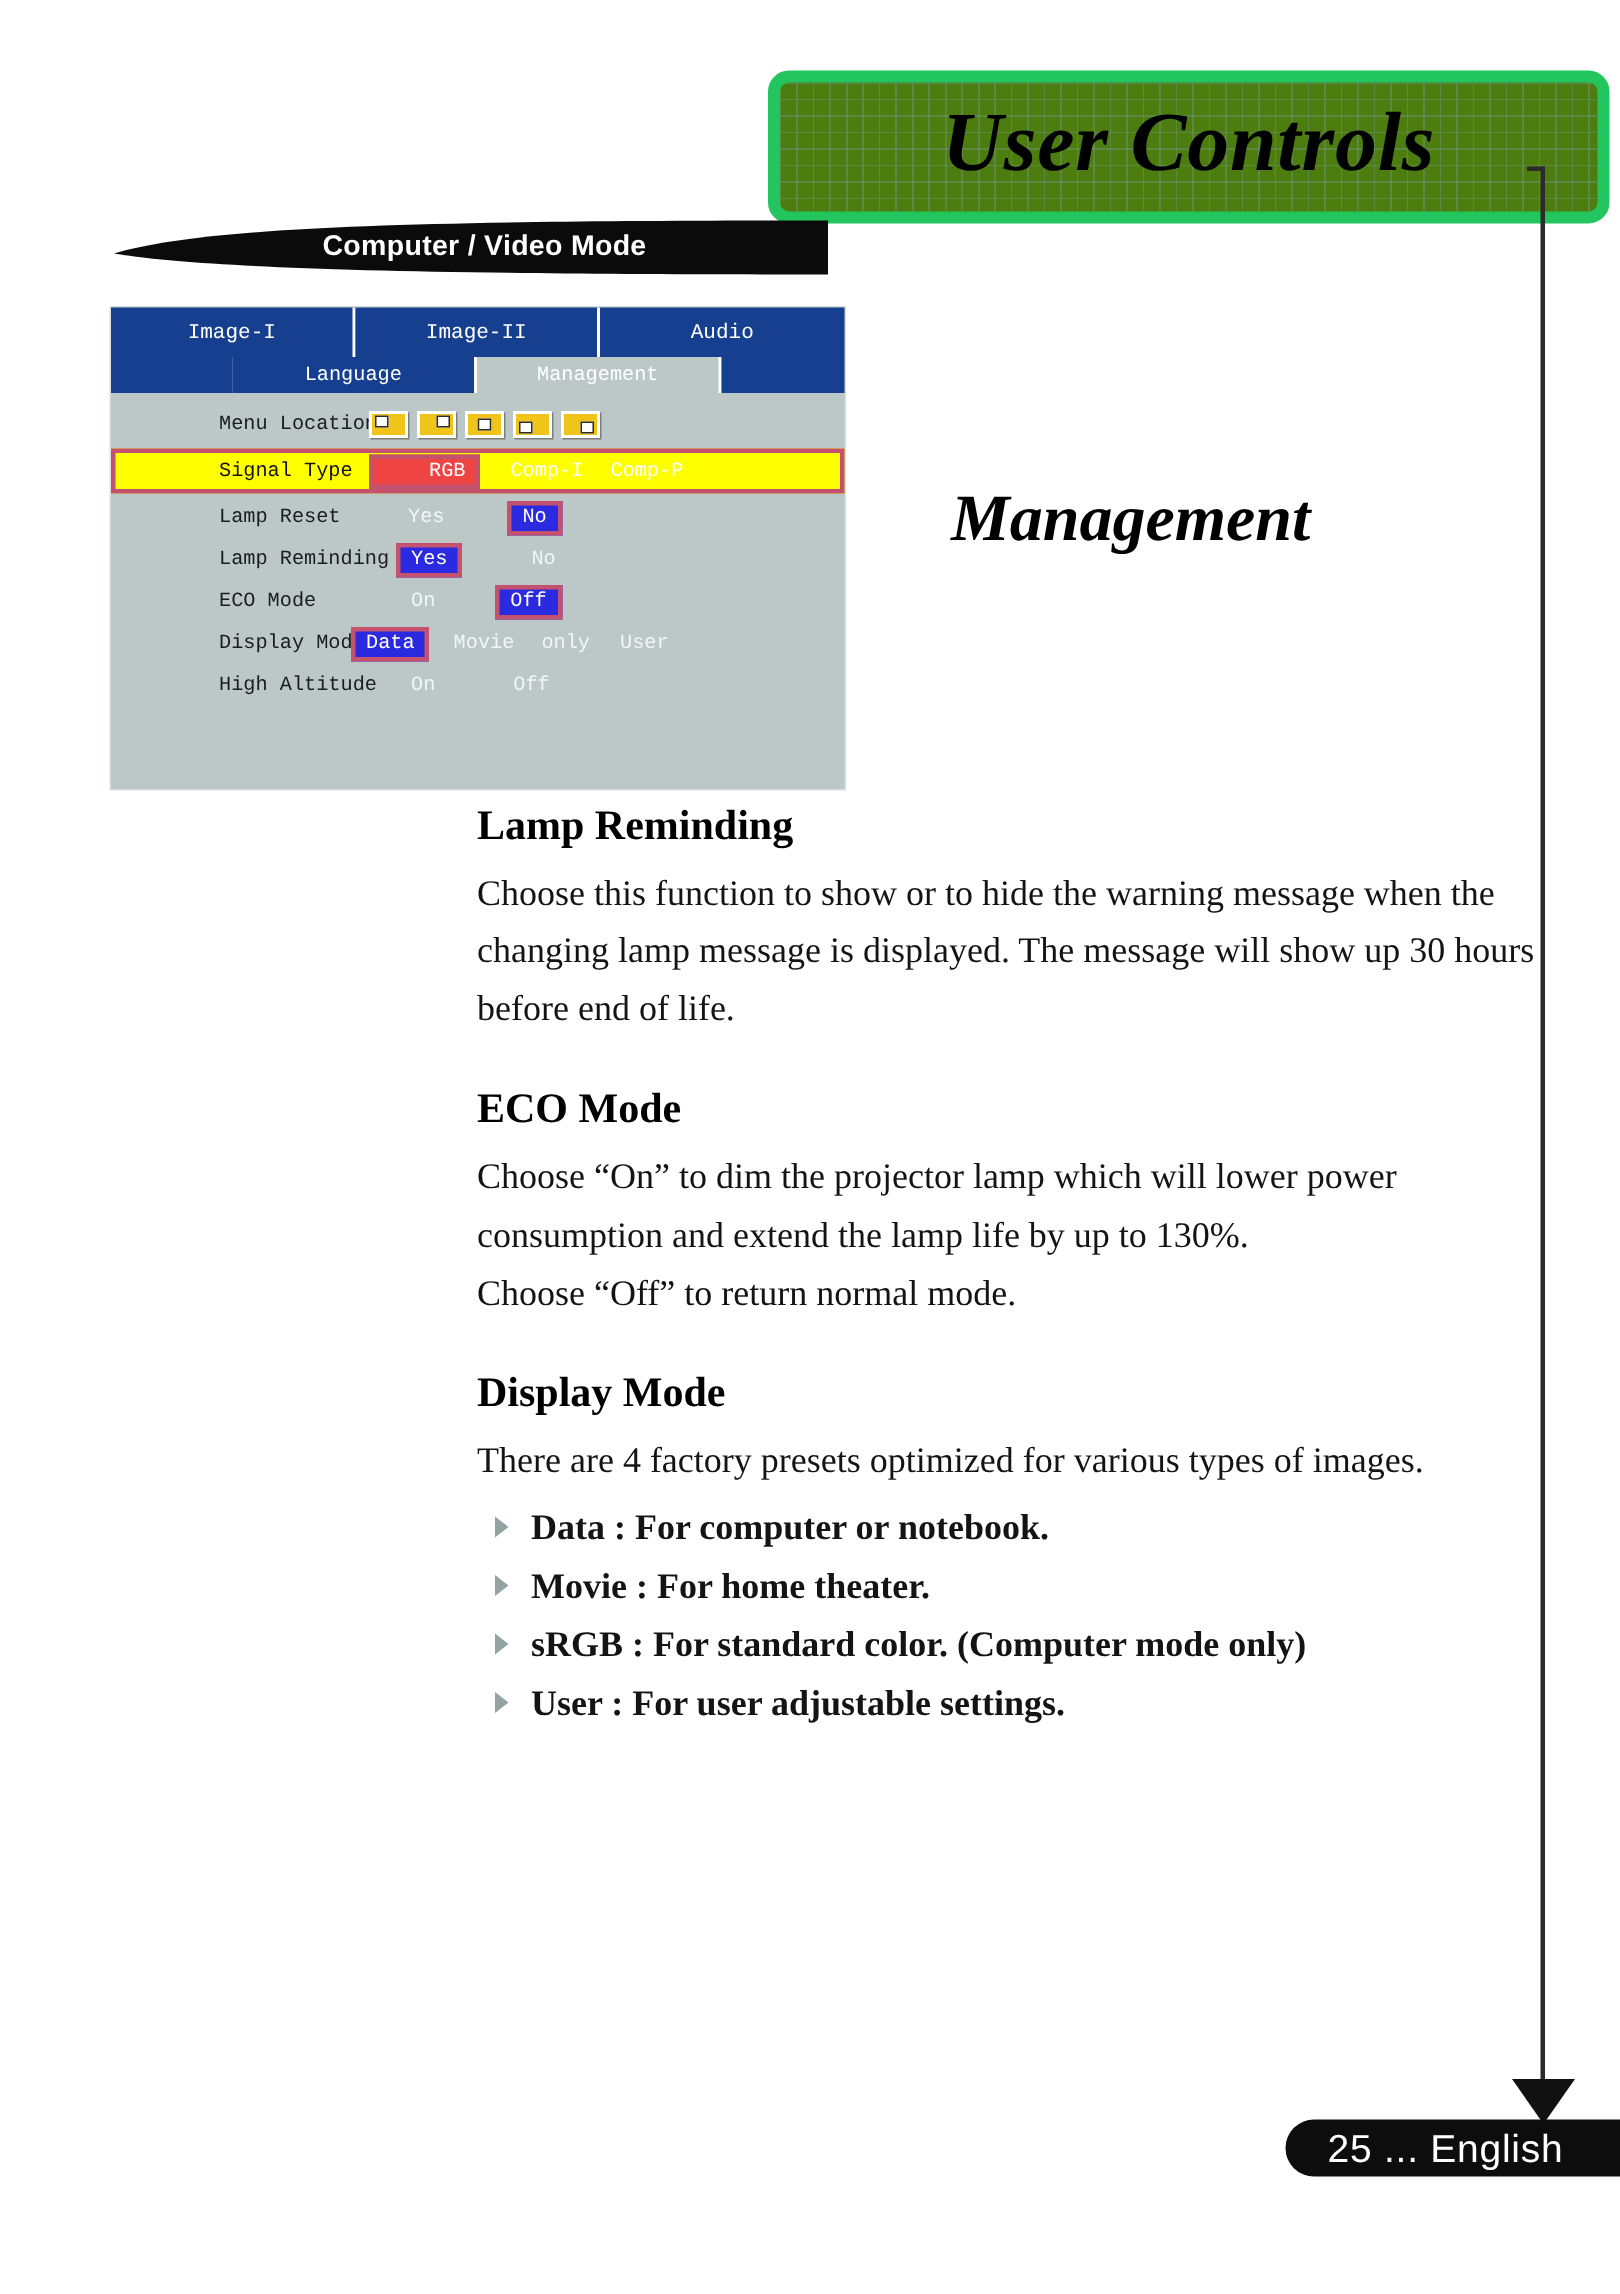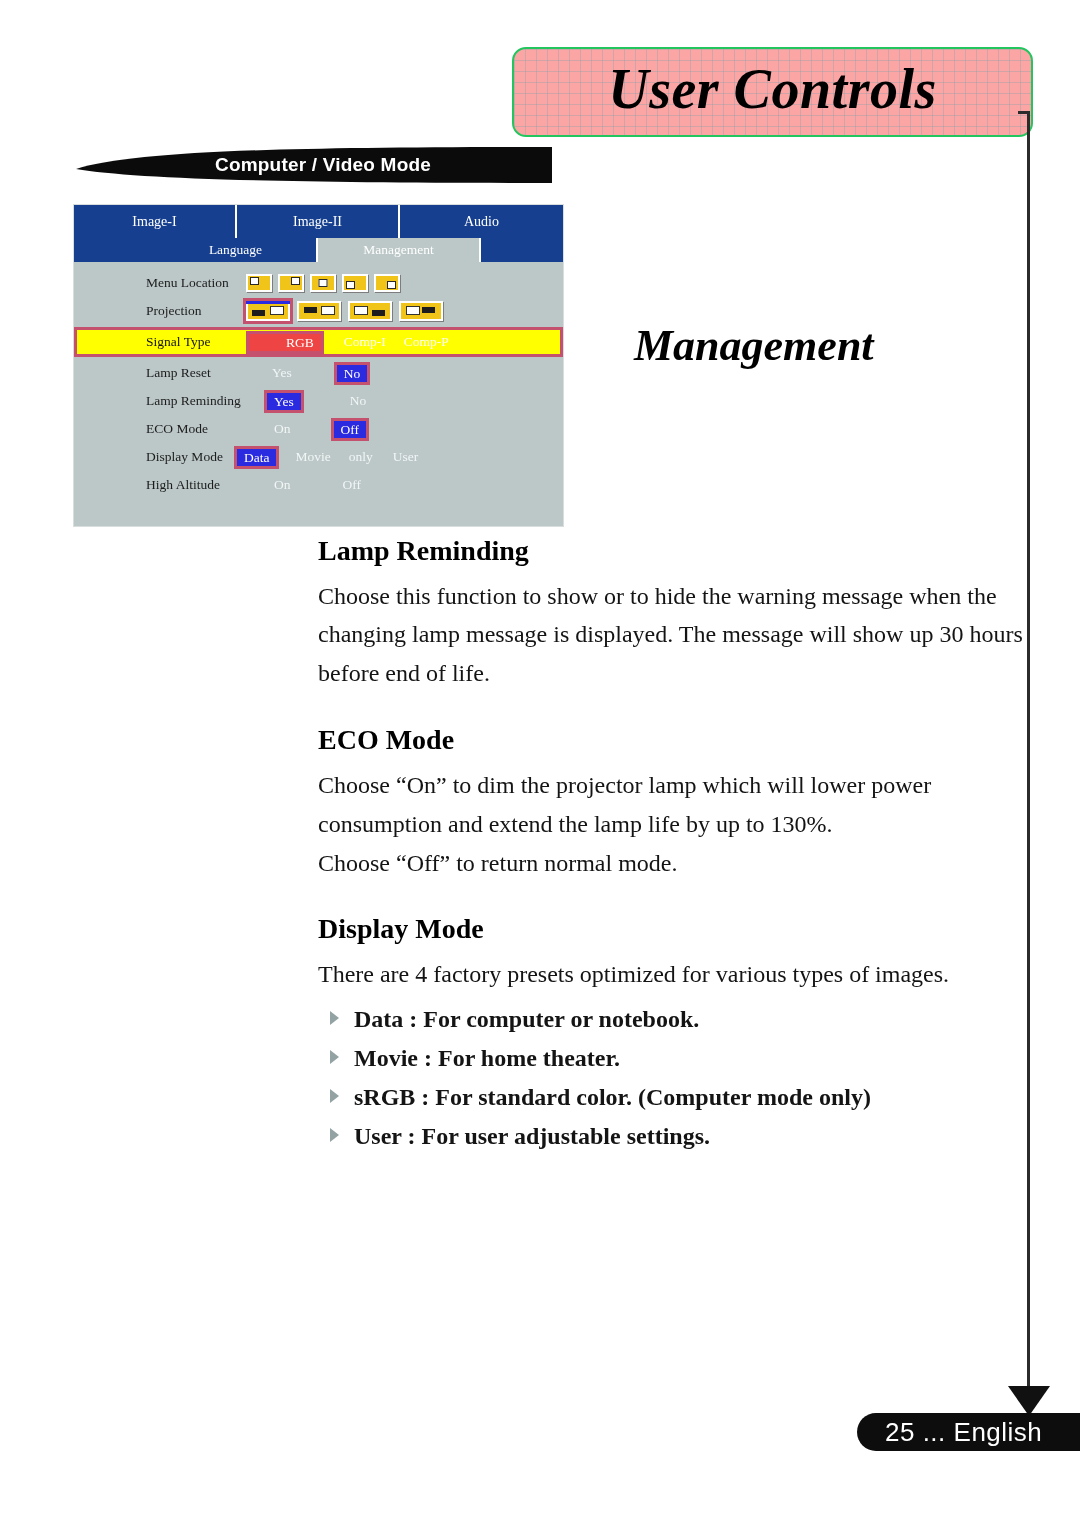--- a/index.html
+++ b/index.html
@@ -1,22 +1,22 @@
 <!DOCTYPE html>
 <html><head>
 <meta charset="utf-8">
 <style>
   html,body{margin:0;padding:0;background:#fff;}
   body{width:1080px;height:1529px;position:relative;overflow:hidden;
        font-family:"Liberation Serif",serif;}
 
   
   #uc-box{position:absolute;left:512px;top:47px;width:517px;height:86px;
-          border:2px solid #22c55e;border-radius:14px;overflow:hidden;
-          background:#fca5a5;}
+          border:8px solid #22c55e;border-radius:14px;overflow:hidden;
+          background:#4d7c0f;padding-left:28px;}
   #uc-grid{position:absolute;inset:0;
       background-image:
         repeating-linear-gradient(to right,  rgba(120,160,170,.33) 0 1px, transparent 1px 11px),
         repeating-linear-gradient(to bottom, rgba(120,160,170,.33) 0 1px, transparent 1px 11px);
   }
   #uc-title{position:absolute;inset:0;display:flex;align-items:center;justify-content:center;
             font-family:"Liberation Serif",serif;font-weight:bold;font-style:italic;
             font-size:56px;color:#000;letter-spacing:.5px;padding-bottom:6px;}
 
   
@@ -29,21 +29,21 @@
   
   #banner{position:absolute;left:76px;top:145px;width:476px;height:40px;}
   #banner svg{display:block;}
   #banner-label{position:absolute;left:0;top:0;width:476px;height:40px;
                 display:flex;align-items:center;justify-content:center;
                 font-family:"Liberation Sans",sans-serif;font-weight:bold;font-size:19px;
                 color:#fff;letter-spacing:.2px;padding-left:18px;box-sizing:border-box;}
 
   
   #osd{position:absolute;left:74px;top:205px;width:489px;height:321px;
-       background:#bcc7c7;font-family:Liberation Serif, serif;
+       background:#bcc7c7;font-family:Liberation Mono, monospace;
        box-shadow:0 0 0 1px #d8dede;}
   .tabrow{display:flex;height:33px;}
   .tab{background:#16408f;color:#fff;font-size:14px;display:flex;align-items:center;
        justify-content:center;border-right:2px solid #fff;box-sizing:border-box;}
   .tabrow2{display:flex;height:24px;}
   .tab2{background:#16408f;color:#fff;font-size:13.5px;display:flex;align-items:center;
         justify-content:center;border-right:2px solid #fff;box-sizing:border-box;}
   .tab2.active{background:#bcc7c7;color:#fff;}
   .tabpad{background:#16408f;}
 
@@ -169,43 +169,20 @@
           <div class="mini bl">
               <i></i>
             </div>
           <div class="mini br">
               <i></i>
             </div>
         </div>
       </div>
     </div>
 
-    <div class="row">
-      <div class="rlabel">Projection</div>
-      <div class="opts">
-        <div class="projwrap">
-          <div class="proj sel">
-            <span class="pj" style="left:4px;bottom:3px"></span>
-            <span class="scr" style="right:4px;top:3px"></span>
-          </div>
-          <div class="proj">
-            <span class="pj" style="left:5px;top:4px"></span>
-            <span class="scr" style="right:4px;bottom:4px"></span>
-          </div>
-          <div class="proj">
-            <span class="pj" style="right:5px;bottom:3px"></span>
-            <span class="scr" style="left:4px;top:3px"></span>
-          </div>
-          <div class="proj">
-            <span class="pj" style="right:6px;top:4px"></span>
-            <span class="scr" style="left:5px;bottom:4px"></span>
-          </div>
-        </div>
-      </div>
-    </div>
 
     <div class="row" id="row-signal">
       <div class="rlabel">Signal Type</div>
       <div class="opts">
         <div class="opt sel" style="margin-left:8px">RGB</div>
         <div class="opt" style="margin-left:20px">Comp-I</div>
         <div class="opt" style="margin-left:18px">Comp-P</div>
       </div>
     </div>
 

